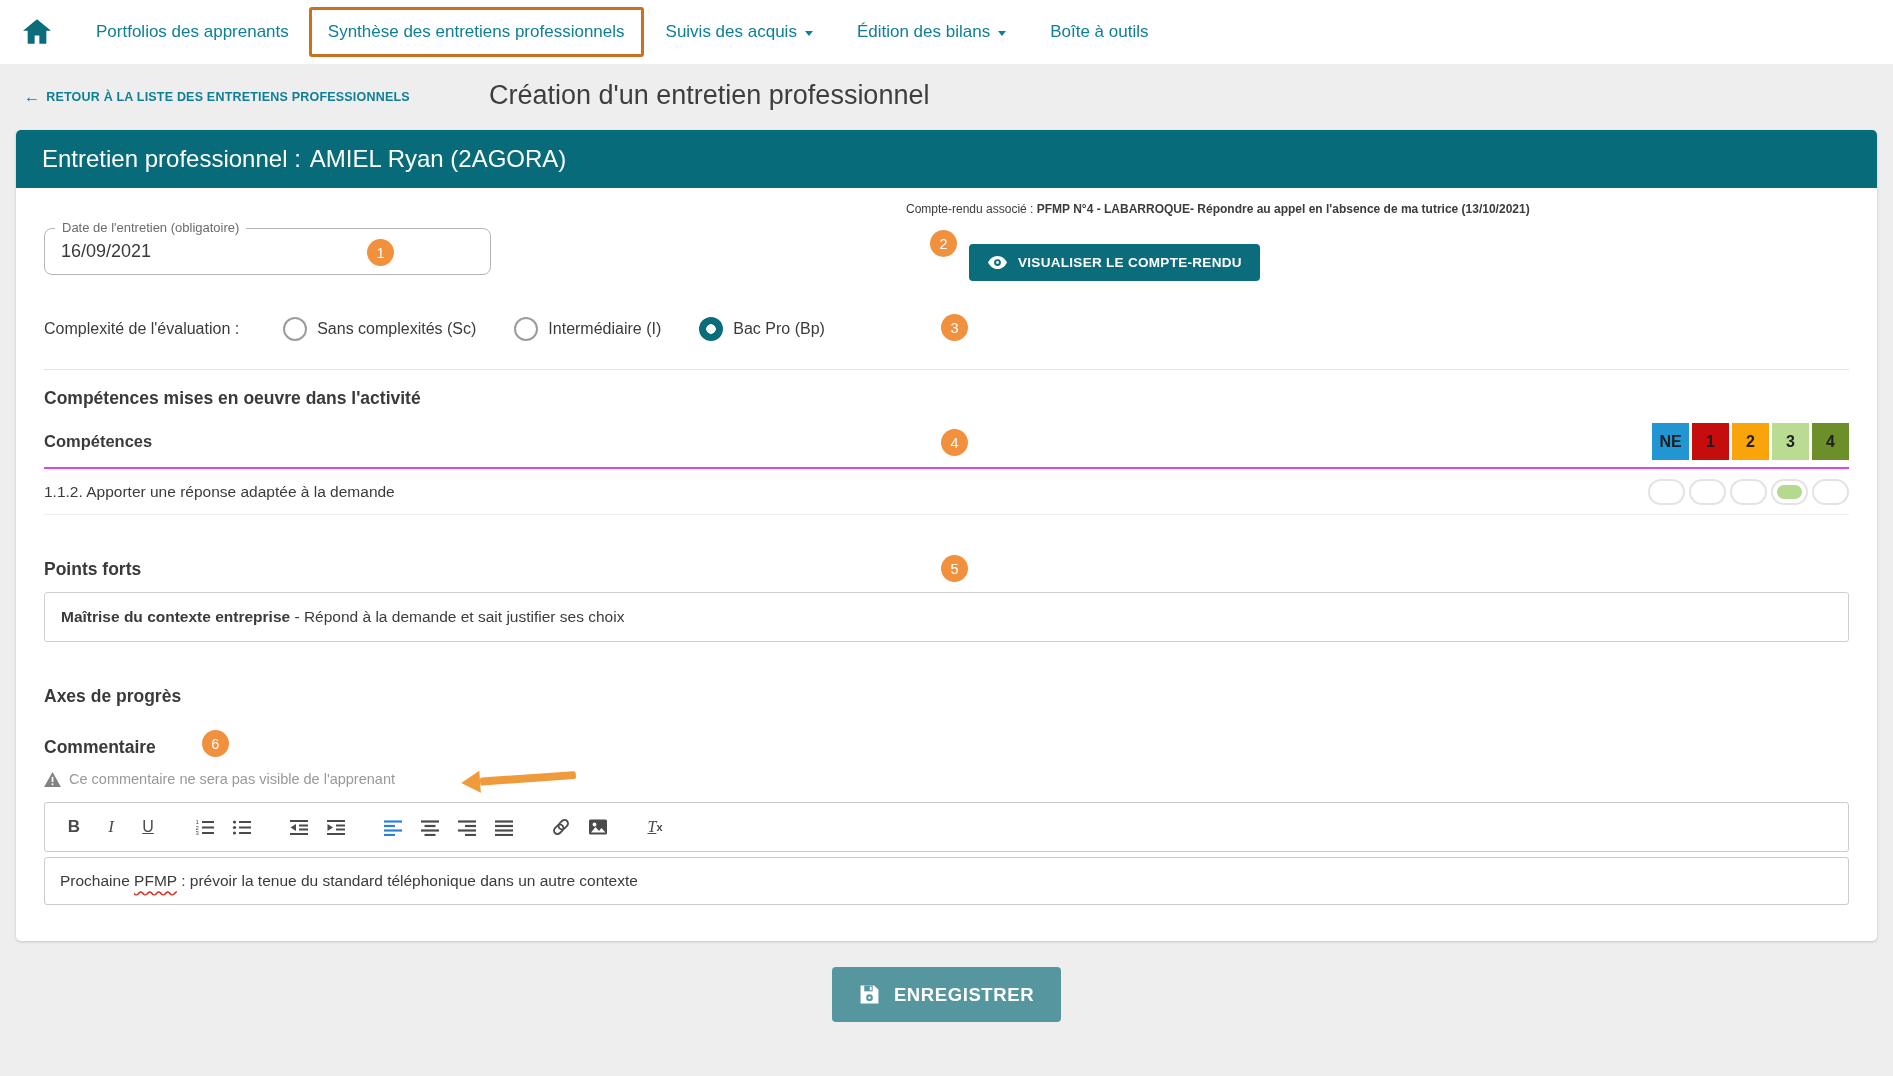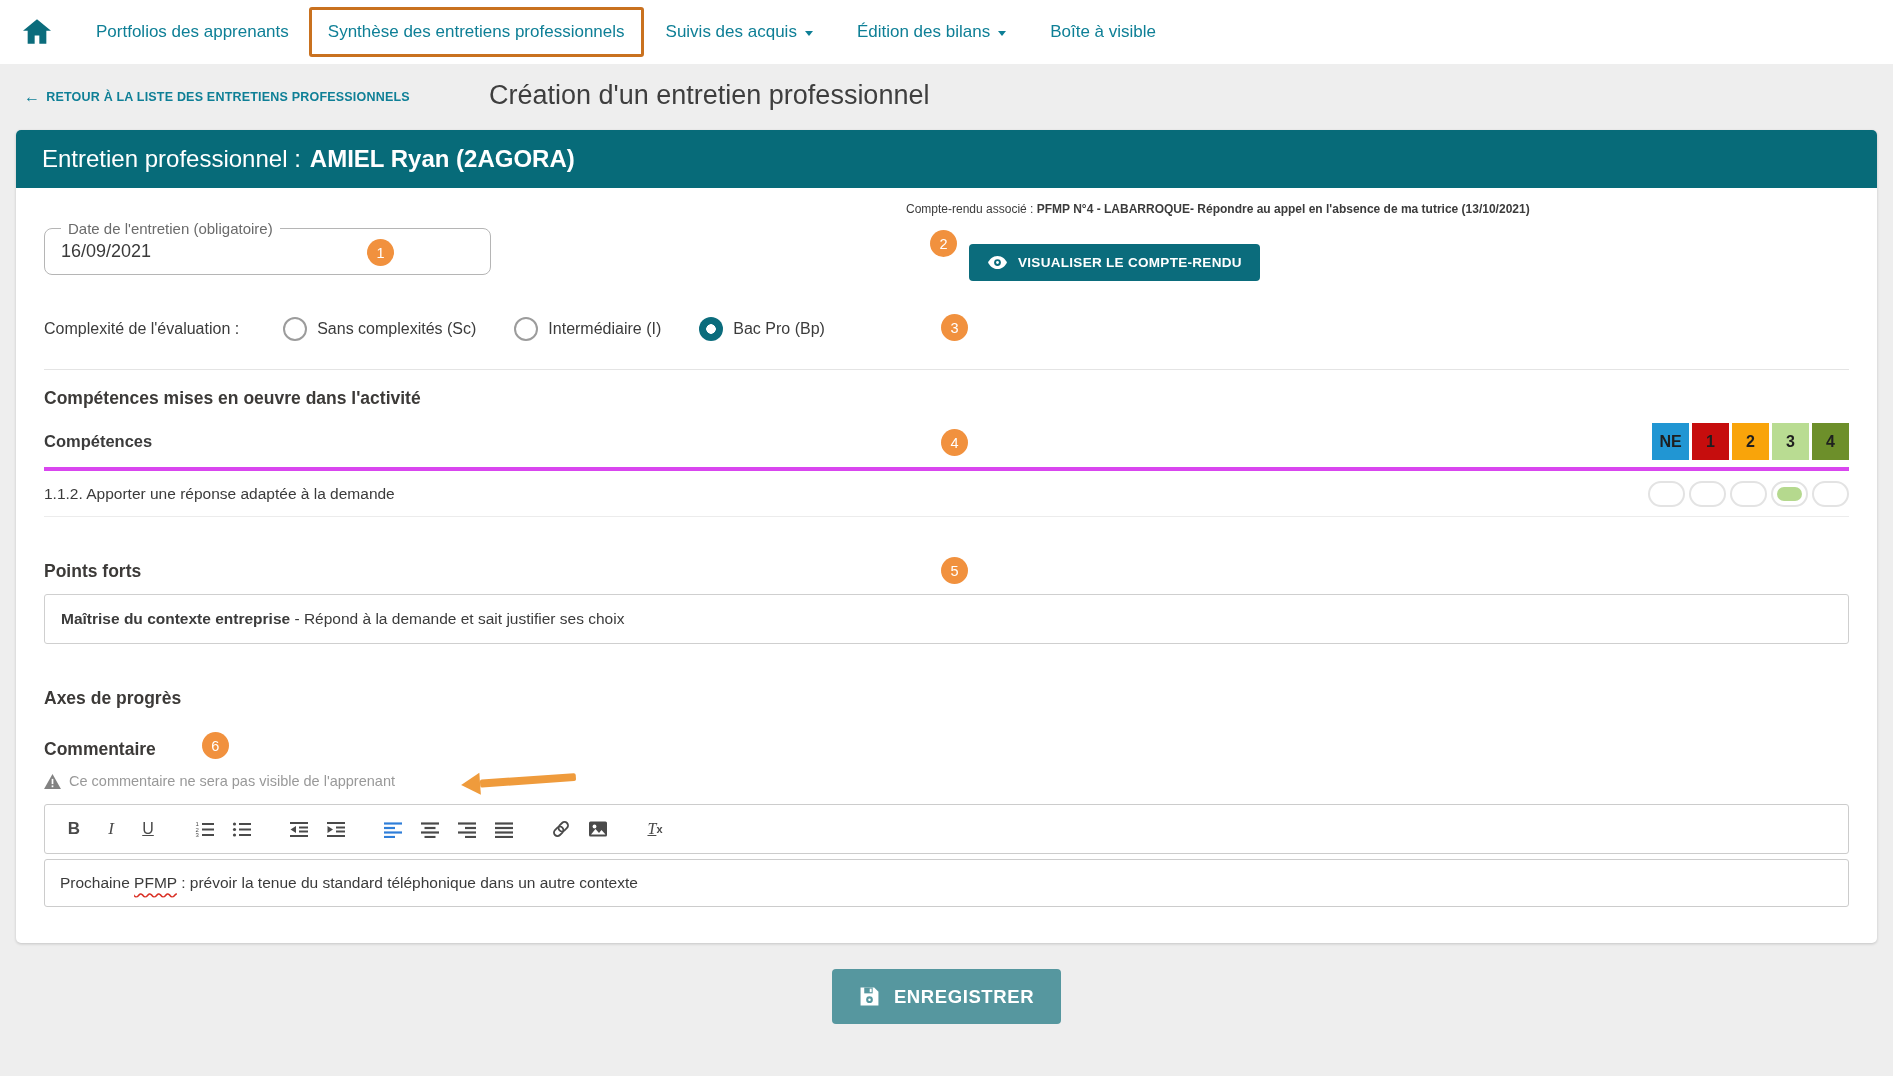--- a/index.html
+++ b/index.html
@@ -38,36 +38,36 @@
   .page-title {
     position:absolute; left:489px; top:16px; margin:0;
     font-size:27px; font-weight:400; color:#3e3e3e;
   }
   
   .card { margin:0 16px; background:#fff; border-radius:5px; box-shadow:0 1px 3px rgba(0,0,0,0.18); }
   .card-header {
     background:#076b79; border-radius:5px 5px 0 0; height:58px;
     display:flex; align-items:center; padding:0 26px; color:#fff; font-size:24px;
   }
-  .card-header .student { font-weight:700; margin-left:9px; }
+  .card-header .student { font-weight:400; margin-left:9px; }
   .card-body { padding:40px 28px 36px; }
   
   .badge {
     min-width:27px; height:27px; border-radius:50%; background:#f1913e; color:#fff;
     font-size:14.5px; display:inline-flex; align-items:center; justify-content:center; flex:0 0 auto;
   }
   
   .row-top { display:flex; position:relative; }
   .date-field {
     width:447px; height:47px; border:1px solid #b5b5b5; border-radius:8px;
     position:relative; display:flex; align-items:center; background:#fff; flex:0 0 auto;
   }
   .date-field label {
-    position:absolute; top:-9px; left:16px; background:#fff; padding:0 7px;
-    font-size:15px; color:#6b6b6b; white-space:nowrap;
+    position:absolute; top:-9px; left:10px; background:#fff; padding:0 7px;
+    font-size:13px; color:#6b6b6b; white-space:nowrap;
   }
   .date-input {
     border:none; outline:none; background:transparent; font-family:inherit;
     font-size:18px; color:#3a3a3a; padding-left:16px; width:250px;
   }
   .badge-date { position:absolute; left:322px; top:10px; }
   .report-col { margin-left:415px; margin-top:-26px; }
   .report-line { font-size:12px; color:#3b3b3b; white-space:nowrap; }
   .report-line b { font-weight:700; }
   .report-action { display:flex; align-items:flex-start; margin-top:12px; margin-left:24px; gap:12px; }
@@ -81,21 +81,21 @@
   .complexity-row { display:flex; align-items:center; margin-top:36px; position:relative; font-size:16px; }
   .complexity-label { margin-right:44px; }
   .radio-option { display:flex; align-items:center; margin-right:38px; cursor:pointer; }
   .radio { width:24px; height:24px; border-radius:50%; margin-right:10px; flex:0 0 auto; }
   .radio.unselected { border:2px solid #9c9c9c; background:#fff; }
   .radio.selected { background:radial-gradient(circle, #fff 0 4.5px, #0b6c7c 5px); }
   .badge-complexity { position:absolute; left:897px; top:-3px; }
   .section-divider { border:none; border-top:1px solid #e4e4e4; margin:28px 0 0; }
   .section-title { font-size:17.5px; font-weight:700; color:#3c3a38; margin:18px 0 0; }
   
-  .comp-header { display:flex; align-items:center; margin-top:14px; position:relative; padding-bottom:7px; border-bottom:4px solid #d946ef; }
+  .comp-header { display:flex; align-items:center; margin-top:14px; position:relative; padding-bottom:7px; border-bottom:2px solid #d946ef; }
   .col-label { font-size:16.5px; font-weight:700; }
   .badge-comp { position:absolute; left:897px; top:6px; }
   .scale { margin-left:auto; display:flex; gap:3px; }
   .scale-box { width:37px; height:37px; display:flex; align-items:center; justify-content:center; font-weight:700; font-size:16px; color:#1f1f1f; }
   .comp-row { display:flex; align-items:center; height:46px; border-bottom:1px solid #ececec; font-size:15.5px; }
   .ovals { margin-left:auto; display:flex; gap:4px; }
   .oval {
     width:37px; height:26px; border:2px solid #e3e3e3; border-radius:14px; background:#fff;
     display:flex; align-items:center; justify-content:center; cursor:pointer;
   }
@@ -157,21 +157,21 @@
   <a class="nav-item">Portfolios des apprenants</a>
   <a class="nav-item highlighted">Synthèse des entretiens professionnels</a>
   <a class="nav-item">
     <span>Suivis des acquis</span>
     <span class="caret"></span>
   </a>
   <a class="nav-item">
     <span>Édition des bilans</span>
     <span class="caret"></span>
   </a>
-  <a class="nav-item">Boîte à visible</a>
+  <a class="nav-item">Boîte à outils</a>
 </nav>
 
 <div class="subheader">
   <a class="back-link">
     <span class="back-arrow">←</span>
     <span>RETOUR À LA LISTE DES ENTRETIENS PROFESSIONNELS</span>
   </a>
   <h1 class="page-title">Création d'un entretien professionnel</h1>
 </div>
 

